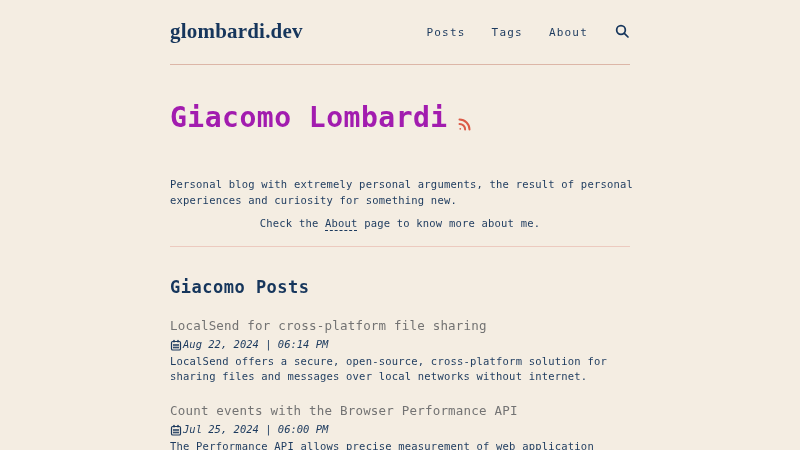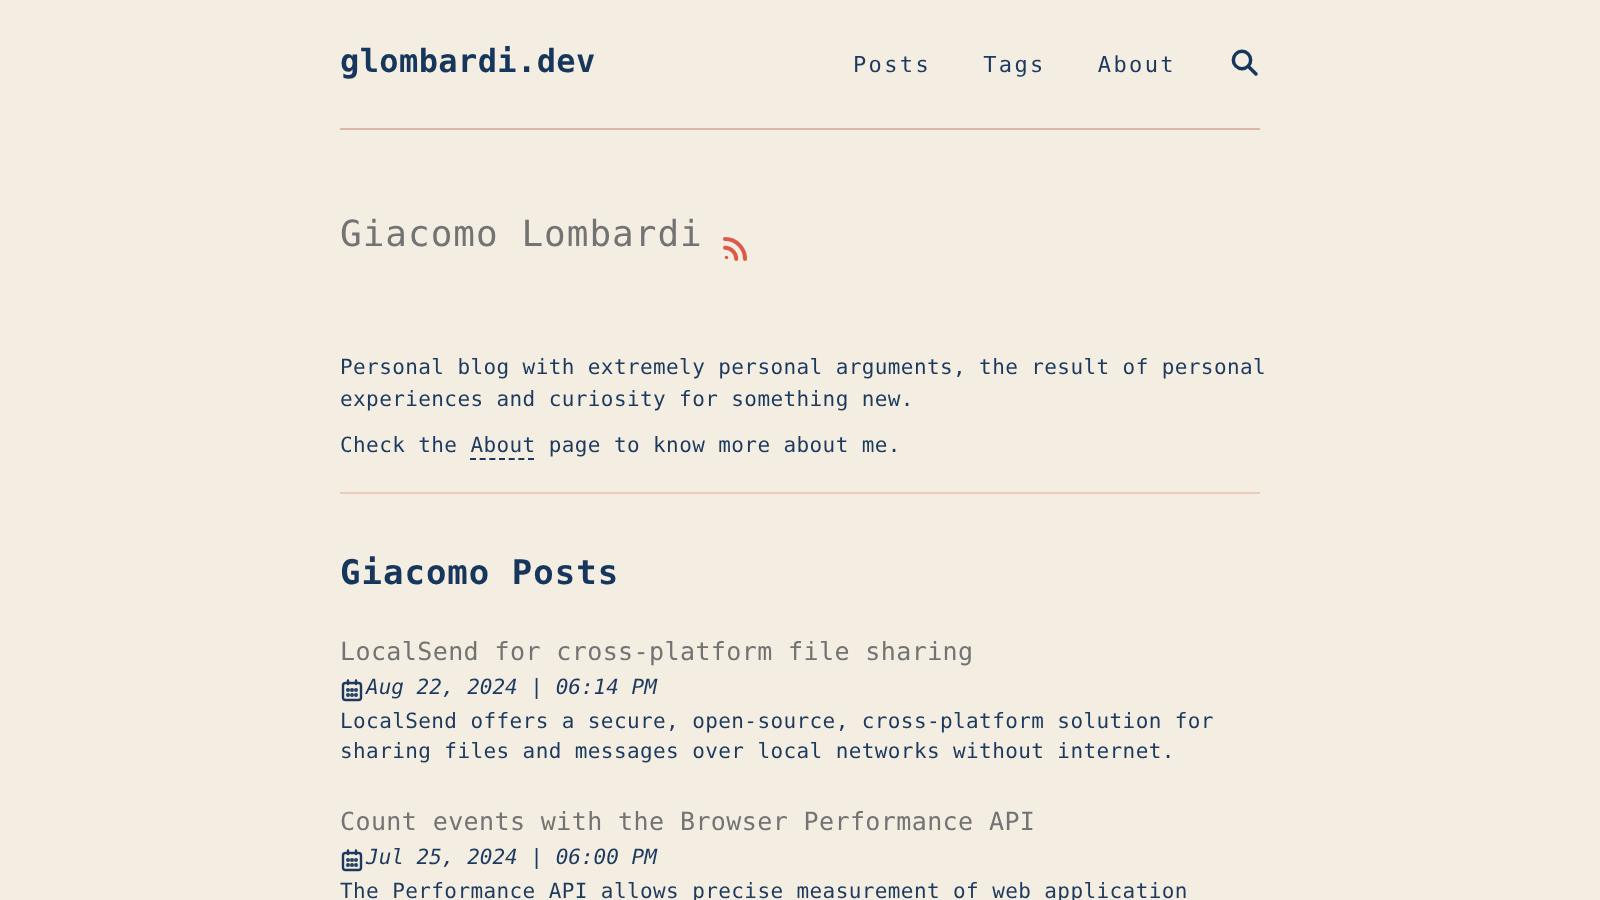--- a/index.html
+++ b/index.html
@@ -11,23 +11,24 @@
     overflow: hidden;
   }
   .container { width: 460px; margin: 0 auto; }
 
   
   .site-header {
     margin-top: 22px;
     display: flex; align-items: center; justify-content: space-between;
   }
   .logo {
-    font-size: 16px; font-weight: bold; color: #16365c;
+    font-size: 21px; font-weight: bold; color: #16365c;
     text-decoration: none; line-height: 18px; letter-spacing: 0.2px;
     cursor: pointer;
+    font-family: Liberation Serif, serif;
   }
   .nav { display: flex; align-items: flex-end; gap: 26px; }
   .nav-link {
     font-size: 11px; color: #1c3a5e; text-decoration: none;
     letter-spacing: 1.2px; cursor: pointer;
   }
   .search-btn {
     background: none; border: none; cursor: pointer;
     display: flex; align-items: center; padding: 0;
   }
@@ -36,27 +37,27 @@
     margin-top: 24px;
   }
   .divider-2 {
     border: none; border-top: 1px solid #eccabf;
     margin-top: 15px;
   }
 
   
   .hero-title-row { margin-top: 38px; display: flex; align-items: flex-end; }
   .hero-title {
-    font-size: 18px; line-height: 30px; font-weight: normal;
-    color: #737373; letter-spacing: 0.5px;
+    font-size: 28px; line-height: 30px; font-weight: bold;
+    color: #a21caf; letter-spacing: 0.5px;
   }
   .rss-link { margin-left: 9px; margin-bottom: 1px; cursor: pointer; display: inline-flex; }
   .intro { margin-top: 44px; font-size: 10.5px; line-height: 15.5px; letter-spacing: 0.2px; }
   .intro-line { white-space: nowrap; }
-  .check-line { margin-top: 8px; font-size: 10.5px; line-height: 15px; letter-spacing: 0.2px; }
+  .check-line { margin-top: 8px; font-size: 10.5px; line-height: 15px; letter-spacing: 0.2px; text-align: center; }
   .about-inline-link {
     color: #1c3a5e; cursor: pointer;
     text-decoration: underline dashed; text-underline-offset: 2.5px; text-decoration-thickness: 1px;
   }
 
   
   .recent-heading {
     margin-top: 31px; font-size: 17px; line-height: 19px;
     font-weight: bold; color: #16365c; letter-spacing: 0.5px;
   }

